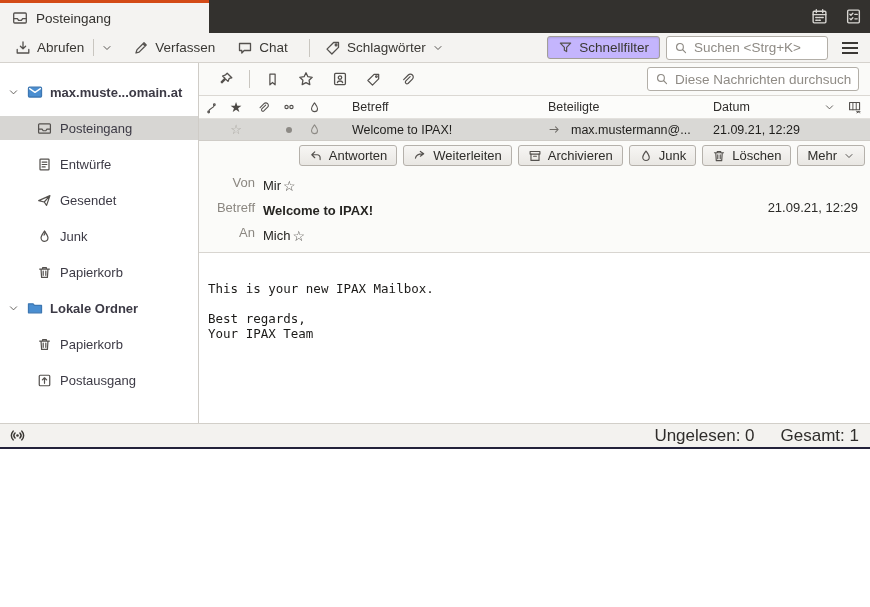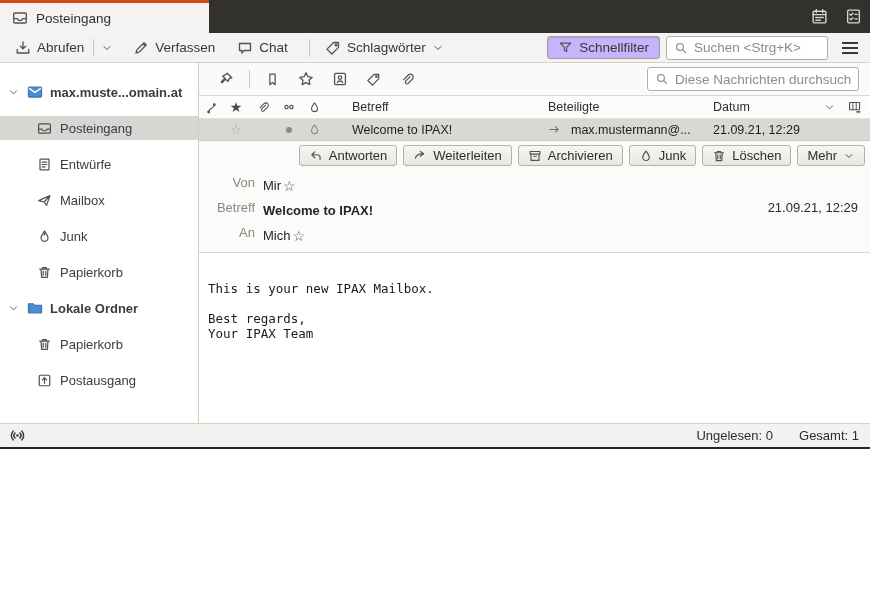--- a/index.html
+++ b/index.html
@@ -78,21 +78,21 @@
   .hdr-row { display:flex; align-items:center; min-height:25px; font-size:13px; }
   .hdr-label { width:48px; text-align:right; color:#8b8781; flex:none; margin-right:8px; }
   .hdr-value { color:#262522; display:flex; align-items:flex-start; gap:2px;margin-top:6px; }
   .hdr-subject { font-weight:bold; }
   .hdr-date { margin-left:auto; padding-right:4px; color:#2c2b28; }
   .hdr-star { font-size:14px; color:#4c4945; }
   .pv-body { flex:1; background:#fff; border-top:1px solid #d8d5d0; padding:13px 10px 0 9px; font-family:"DejaVu Sans Mono","Liberation Mono",monospace; font-size:12.5px; color:#1b1a18; }
   .body-line { min-height:15px; line-height:15px; white-space:pre; }
 
   
-  .statusbar { height:24px; flex:none; background:#f3f2ef; border-top:1px solid #d2cfc9; display:flex; align-items:center; padding:0 9px; font-size:13px; color:#2f2d2b; }
+  .statusbar { height:24px; flex:none; background:#f3f2ef; border-top:1px solid #d2cfc9; display:flex; align-items:center; padding:0 9px; font-size:17px; color:#2f2d2b; }
   .sb-right { margin-left:auto; display:flex; gap:26px; padding-right:2px; }
 </style>
 </head>
 <body>
 
 <div class="window">
 
   <div class="tabbar">
     <div class="tab-active">
       <span>
@@ -212,21 +212,21 @@
             </svg>
           </span>
         <span class="flabel">Entwürfe</span>
       </div>
       <div class="frow child">
         <span class="ficon">
             <svg class="ic" width="15" height="15" viewBox="0 0 16 16">
               <path d="M1.8 8.1l12-5.3-3.6 10.4-2.5-3.6zM7.7 9.6l6.1-6.8"></path>
             </svg>
           </span>
-        <span class="flabel">Mailbox</span>
+        <span class="flabel">Gesendet</span>
       </div>
       <div class="frow child">
         <span class="ficon">
             <svg class="ic" width="15" height="15" viewBox="0 0 16 16">
               <path d="M8 2.3C5.9 5.2 4.3 7.2 4.3 9.4a3.7 3.7 0 007.4 0C11.7 7.2 10.1 5.2 8 2.3z"></path>
               <path d="M8 2.3c1.5 2.2.4 3.2-.5 4.1"></path>
             </svg>
           </span>
         <span class="flabel">Junk</span>
       </div>

